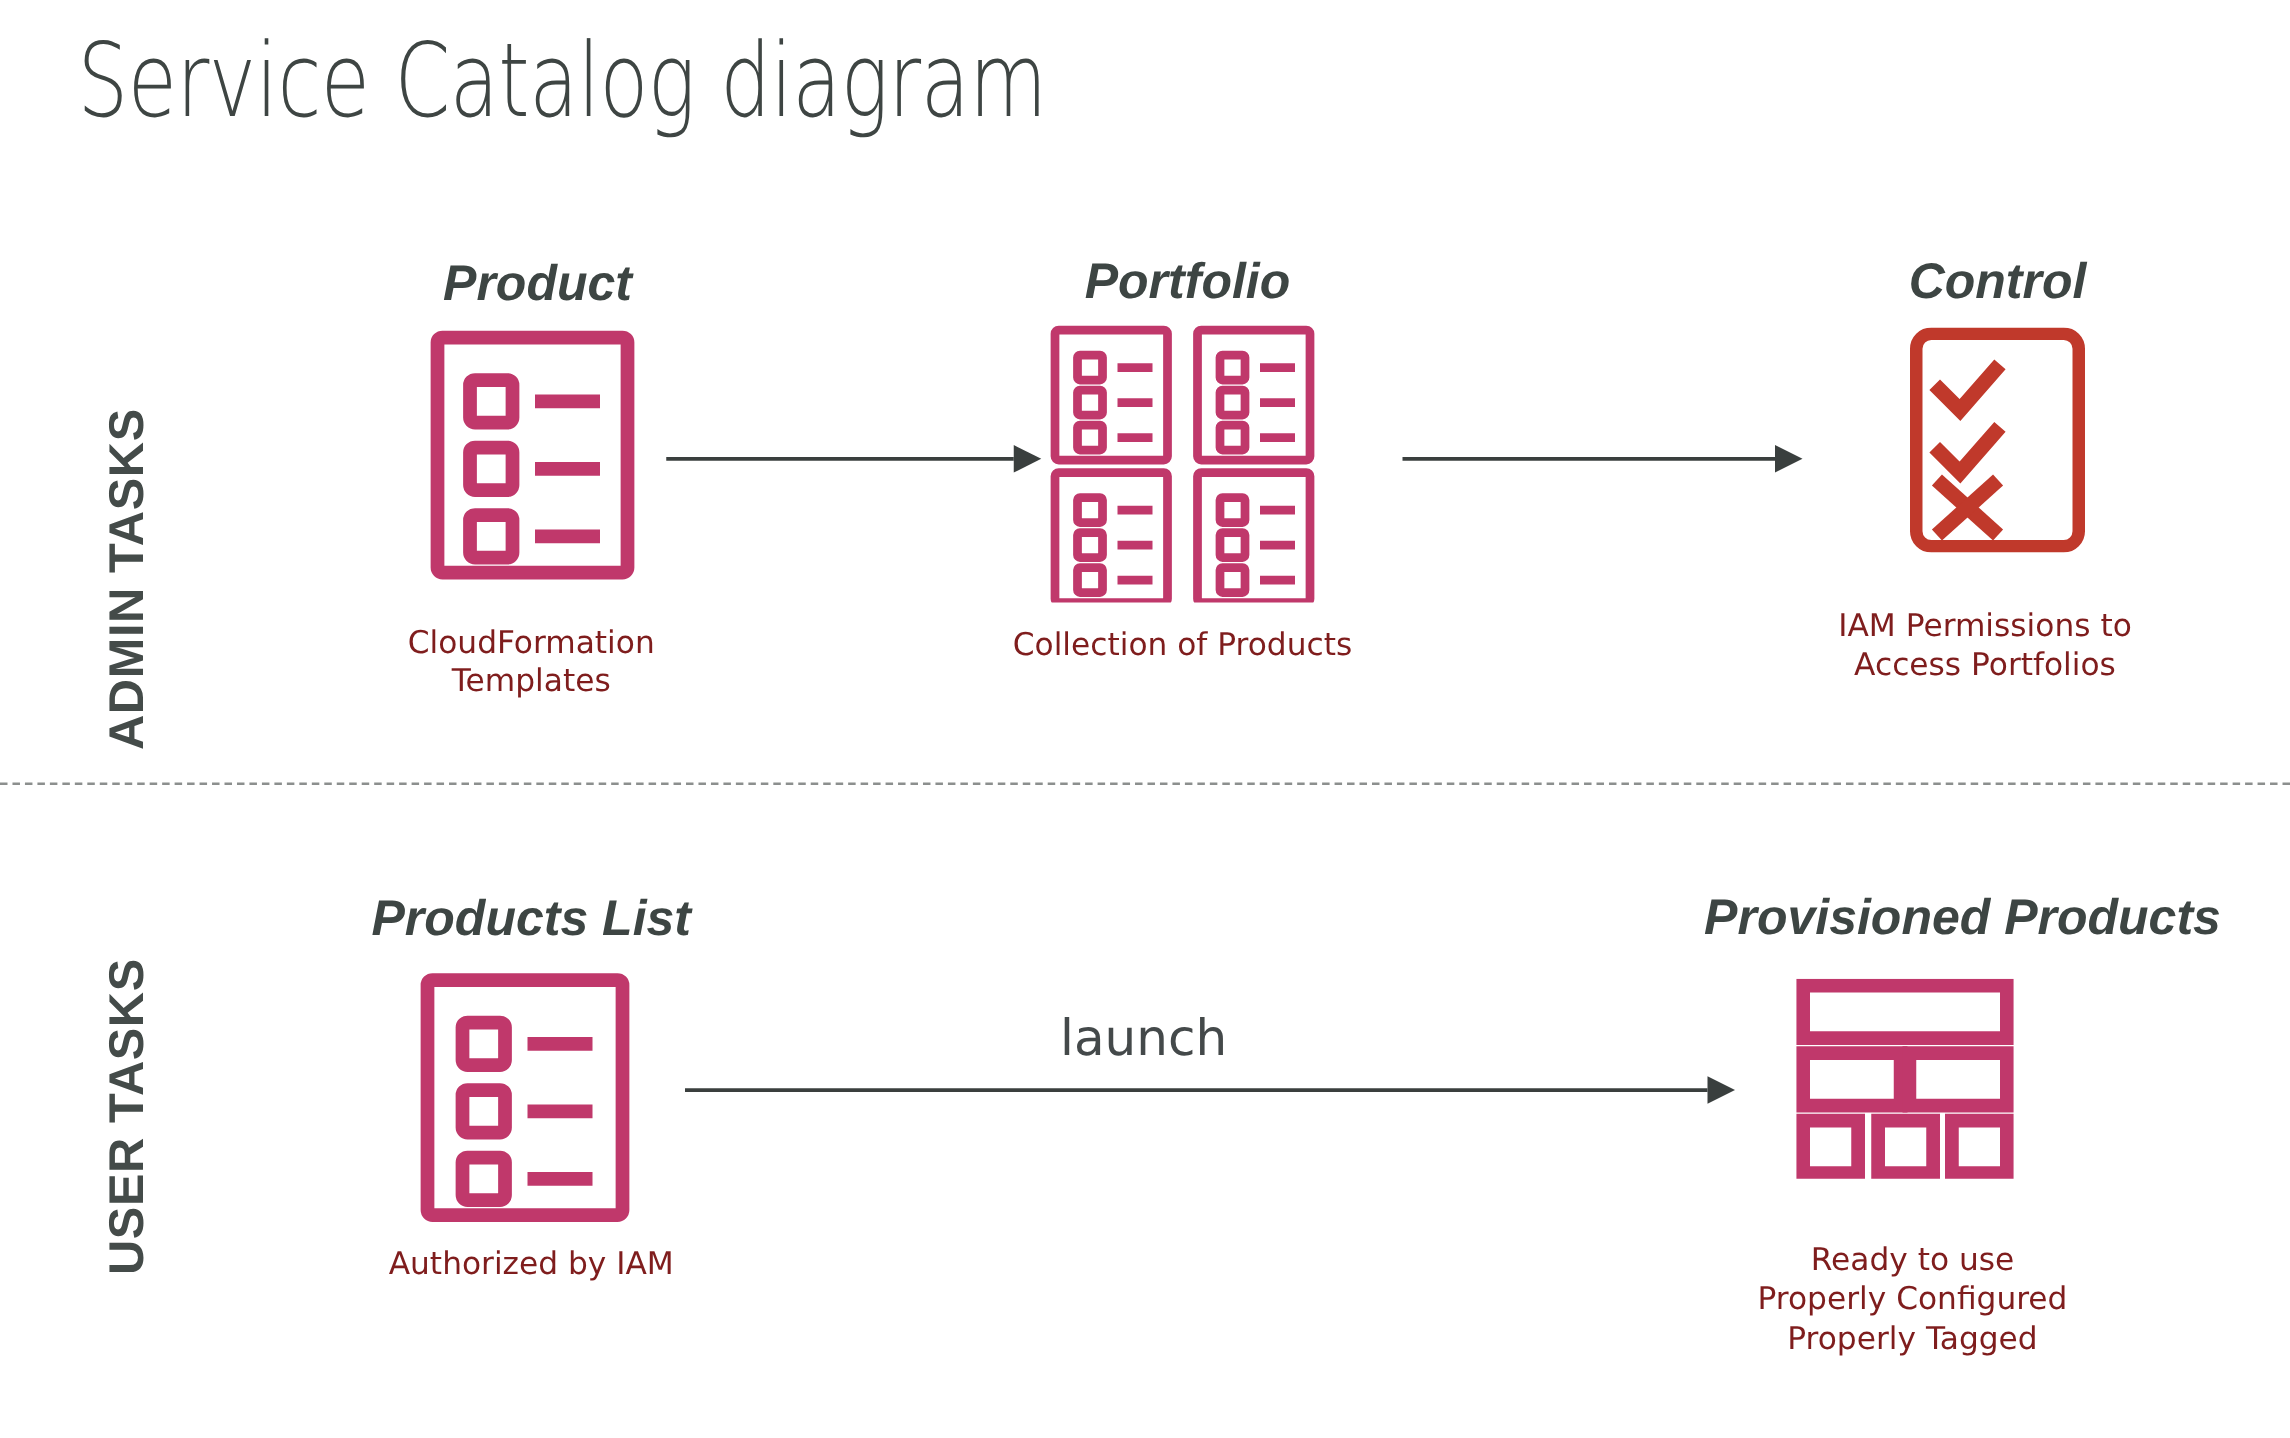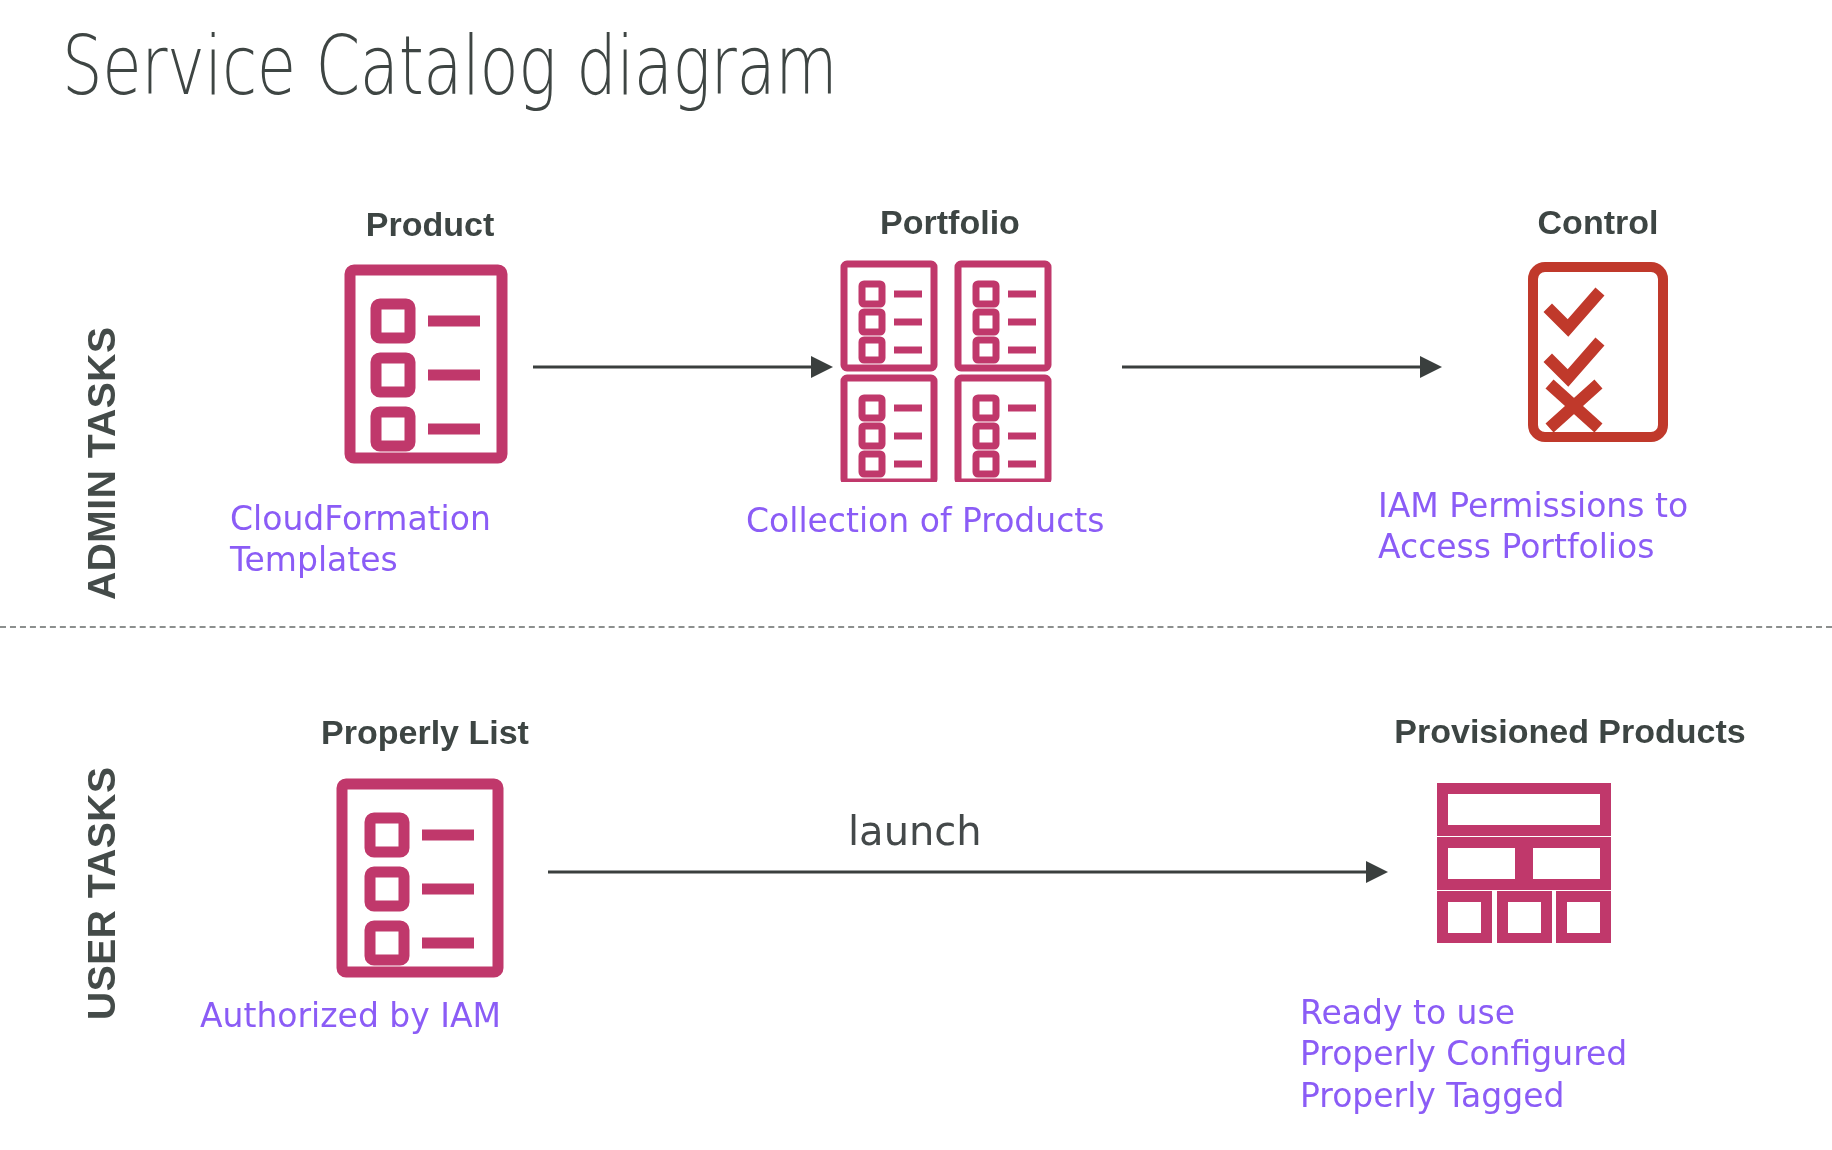--- a/index.html
+++ b/index.html
@@ -53,34 +53,36 @@
     left: 0px;
     top: 626px;
     width: 1832px;
     height: 0;
     border-top: 2px dashed #8c8f8e;
   }
 
   
   .node-heading {
     position: absolute;
-    font-size: 34px;
+    font-size: 40px;
     font-weight: bold;
     color: #3d4543;
     text-align: center;
     white-space: nowrap;
     letter-spacing: 0px;
+    font-style: italic;
   }
 
   
   .caption {
     position: absolute;
-    font-size: 33px;
+    font-size: 25px;
     font-weight: 400;
-    color: #8b5cf6;
+    color: #7f1d1d;
+    text-align: center;
     line-height: 1.25;
     white-space: pre-line;
     font-family: "DejaVu Sans", sans-serif;
   }
 
   
   .arrow-svg { position: absolute; overflow: visible; }
   .arrow-label {
     position: absolute;
     font-size: 40px;
@@ -191,21 +193,21 @@
     <rect x="5" y="5" width="130" height="170" rx="12" ry="12" fill="none" stroke="#C0392B" stroke-width="10"></rect>
     <polyline points="24,50 40,66 68,34" fill="none" stroke="#C0392B" stroke-width="12" stroke-linecap="square" stroke-linejoin="miter"></polyline>
     <polyline points="24,100 40,116 68,84" fill="none" stroke="#C0392B" stroke-width="12" stroke-linecap="square" stroke-linejoin="miter"></polyline>
     <line x1="26" y1="126" x2="66" y2="162" stroke="#C0392B" stroke-width="12" stroke-linecap="square"></line>
     <line x1="66" y1="126" x2="26" y2="162" stroke="#C0392B" stroke-width="12" stroke-linecap="square"></line>
   </svg>
 
   <div class="caption" style="left:1378px; top:485px; width:420px;">IAM Permissions to
 Access Portfolios</div>
 
-  <div class="node-heading" style="left:285px; top:713px; width:280px;">Properly List</div>
+  <div class="node-heading" style="left:285px; top:713px; width:280px;">Products List</div>
 
   <svg class="icon-svg" style="left:336px; top:778px;" width="168" height="200" viewBox="0 0 168 200">
     <rect x="6" y="6" width="156" height="188" rx="4" ry="4" fill="none" stroke="#C0386B" stroke-width="11"></rect>
     <rect x="34" y="40" width="34" height="34" rx="4" ry="4" fill="none" stroke="#C0386B" stroke-width="11"></rect>
     <line x1="86" y1="57" x2="138" y2="57" stroke="#C0386B" stroke-width="11"></line>
     <rect x="34" y="94" width="34" height="34" rx="4" ry="4" fill="none" stroke="#C0386B" stroke-width="11"></rect>
     <line x1="86" y1="111" x2="138" y2="111" stroke="#C0386B" stroke-width="11"></line>
     <rect x="34" y="148" width="34" height="34" rx="4" ry="4" fill="none" stroke="#C0386B" stroke-width="11"></rect>
     <line x1="86" y1="165" x2="138" y2="165" stroke="#C0386B" stroke-width="11"></line>
   </svg>

